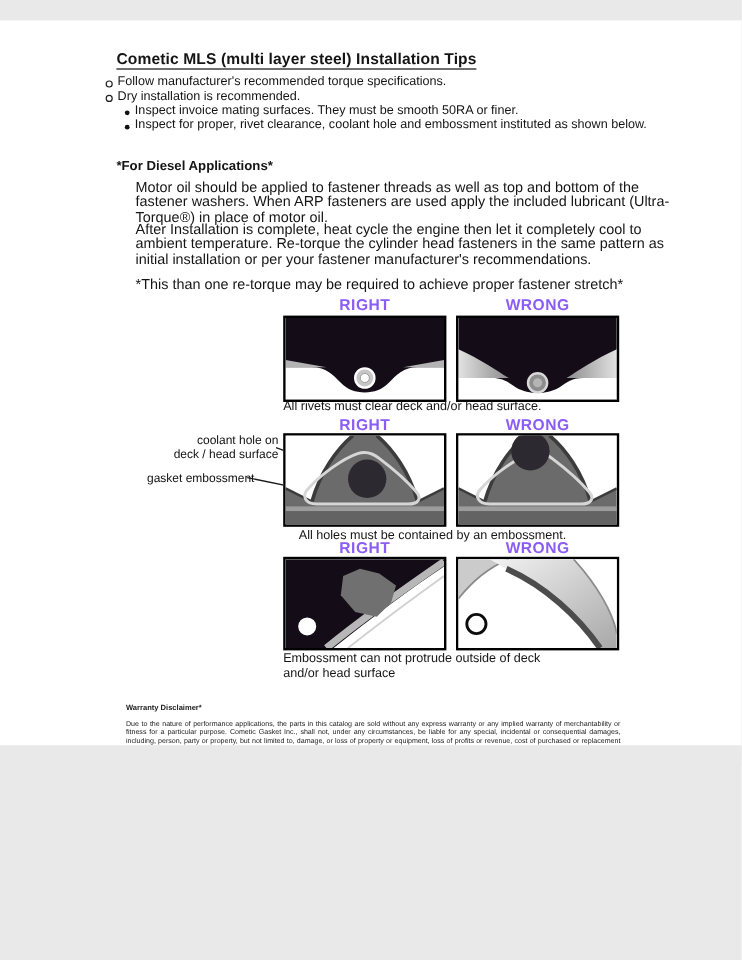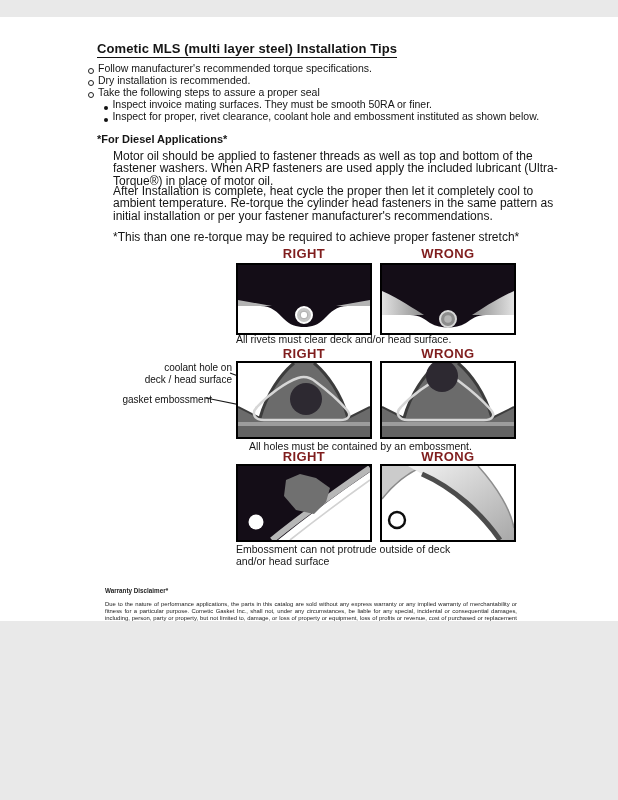--- a/index.html
+++ b/index.html
@@ -8,30 +8,30 @@
     font-family:"Liberation Sans", sans-serif;color:#151515;overflow:hidden;
     margin:17px auto;
     padding-left:24px;
   }
   .abs{position:absolute;}
   .title{
     left:97px;top:24px;font-size:13px;font-weight:bold;
     border-bottom:1.6px solid #111;padding-bottom:1px;letter-spacing:.1px;
   }
   .bullets{left:88px;top:45px;font-size:10.5px;line-height:12.1px;width:470px;}
-  .b-row{display:flex;align-items:flex-end;}
+  .b-row{display:flex;align-items:center;}
   .b-o{width:4px;height:4px;border:1px solid #222;border-radius:50%;margin:3.5px 4px 0 0;flex:none;}
   .b-dot{width:4.4px;height:4.4px;background:#111;border-radius:50%;margin:3.5px 4px 0 0;flex:none;}
   .sub{margin-left:16px;}
   .h2{left:97px;top:116px;font-size:11px;font-weight:bold;}
   .para{left:113px;width:446px;font-size:12px;line-height:12.4px;}
   .p1{top:133px;}
   .p2{top:168px;}
   .note{top:214px;}
-  .dlabel{font-size:13px;font-weight:bold;letter-spacing:.4px;color:#7f1d1d;width:136px;text-align:center;}
+  .dlabel{font-size:13px;font-weight:bold;letter-spacing:.4px;color:#8b5cf6;width:136px;text-align:center;}
   .panel{width:136px;height:72px;border:2px solid #000;box-sizing:border-box;background:#fff;}
   .panel svg{display:block;width:100%;height:100%;}
   .panel.tall{height:78px;}
   .caption{font-size:10.5px;color:#161616;line-height:11.5px;}
   .sidelabel{font-size:10px;line-height:11.6px;text-align:right;color:#111;}
   .fine{left:105px;top:570px;width:412px;color:#222;}
   .fine .fh{font-size:6.3px;font-weight:bold;margin:0 0 7px 0;}
   .fine p{font-size:5.9px;line-height:7.1px;margin:0 0 6px 0;text-align:justify;}
   .fine p.tight{margin-bottom:0;}
   .footer-code{left:388px;top:759px;font-size:13.5px;color:#2a2a2a;letter-spacing:.3px;}
@@ -45,37 +45,33 @@
 
   <div class="abs bullets">
     <div class="b-row">
       <span class="b-o"></span>
       <span>Follow manufacturer's recommended torque specifications.</span>
     </div>
     <div class="b-row">
       <span class="b-o"></span>
       <span>Dry installation is recommended.</span>
     </div>
-    <div class="b-row">
-      <span class="b-o"></span>
-      <span>Take the following steps to assure a proper seal</span>
-    </div>
     <div class="b-row sub">
       <span class="b-dot"></span>
       <span>Inspect invoice mating surfaces.  They must be smooth 50RA or finer.</span>
     </div>
     <div class="b-row sub">
       <span class="b-dot"></span>
       <span>Inspect for proper, rivet clearance, coolant hole and embossment instituted as shown below.</span>
     </div>
   </div>
 
   <div class="abs h2">*For Diesel Applications*</div>
   <div class="abs para p1">Motor oil should be applied to fastener threads as well as top and bottom of the fastener washers. When ARP fasteners are used apply the included lubricant (Ultra-Torque®) in place of motor oil.</div>
-  <div class="abs para p2">After Installation is complete, heat cycle the proper then let it completely cool to ambient temperature. Re-torque the cylinder head fasteners in the same pattern as initial installation or per your fastener manufacturer's recommendations.</div>
+  <div class="abs para p2">After Installation is complete, heat cycle the engine then let it completely cool to ambient temperature. Re-torque the cylinder head fasteners in the same pattern as initial installation or per your fastener manufacturer's recommendations.</div>
   <div class="abs para note">*This than one re-torque may be required to achieve proper fastener stretch*</div>
 
   <div class="abs dlabel" style="left:236px;top:229px;">RIGHT</div>
   <div class="abs dlabel" style="left:380px;top:229px;">WRONG</div>
 
   <div class="abs panel" style="left:236px;top:246px;">
     <svg viewBox="0 0 132 68">
       <rect x="0" y="0" width="132" height="68" fill="#140d17"></rect>
       <path d="M0,41 H22 C34,41 39,47 46,54 C52,60 58,62 66,62 C74,62 80,60 86,54 C93,47 98,41 110,41 H132 V68 H0 Z" fill="#ffffff"></path>
       <polygon points="0,35 34,41 0,41" fill="#b3b3b3"></polygon>

